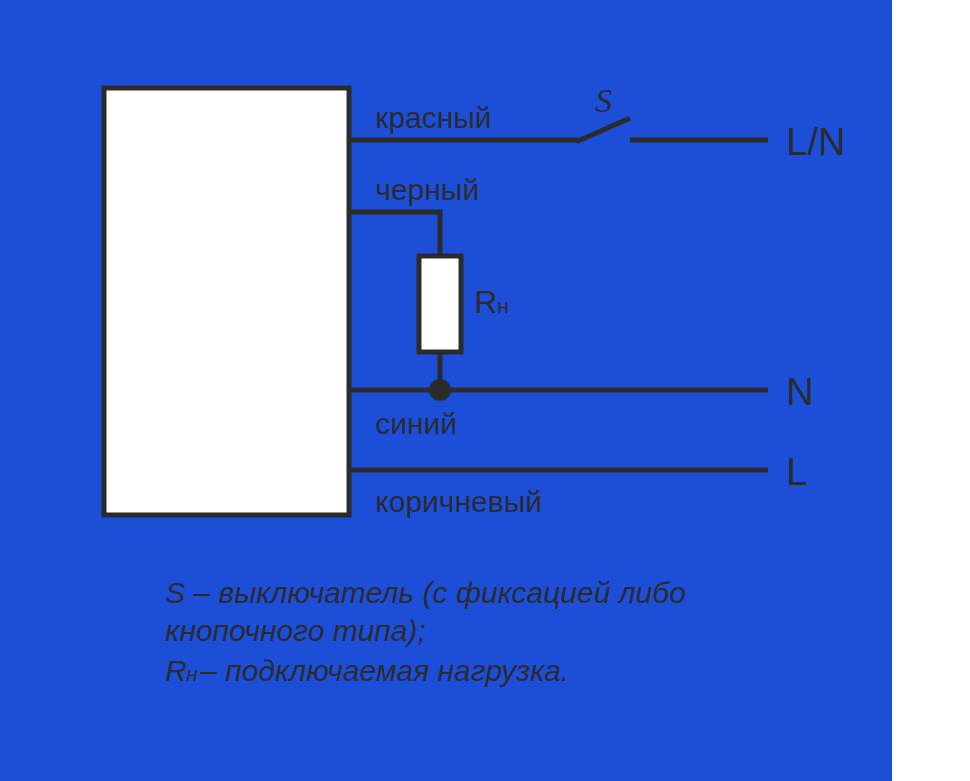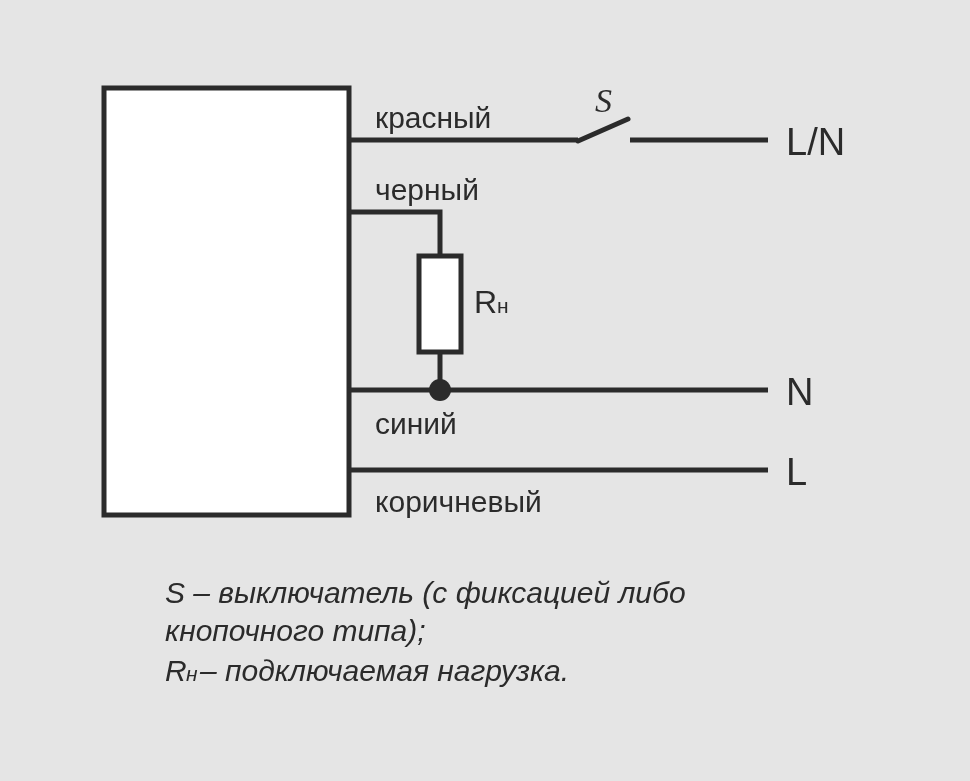--- a/index.html
+++ b/index.html
@@ -2,23 +2,23 @@
 <html><head>
 <meta charset="utf-8">
 <style>
   html, body {
     margin: 0;
     padding: 0;
     background: #ffffff;
   }
   #page {
     position: relative;
-    width: 970px;
+    width: 892px;
     height: 781px;
-    background: #e5e5e5;
+    background: #1d4ed8;
     overflow: hidden;
     font-family: "Liberation Sans", sans-serif;
   }
   #diagram {
     position: absolute;
     left: 0;
     top: 0;
     width: 970px;
     height: 781px;
   }

